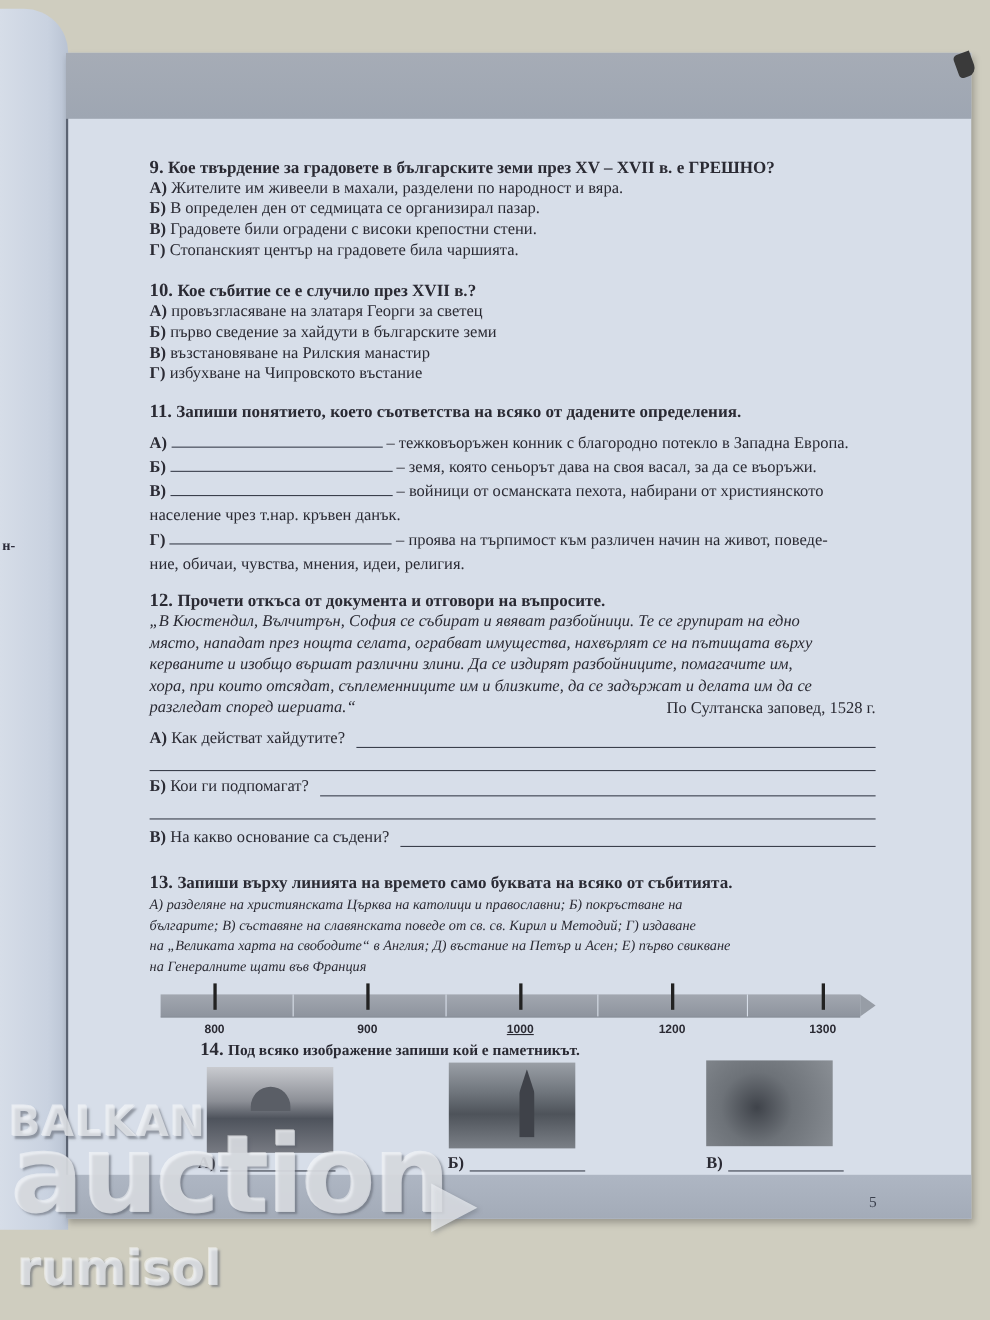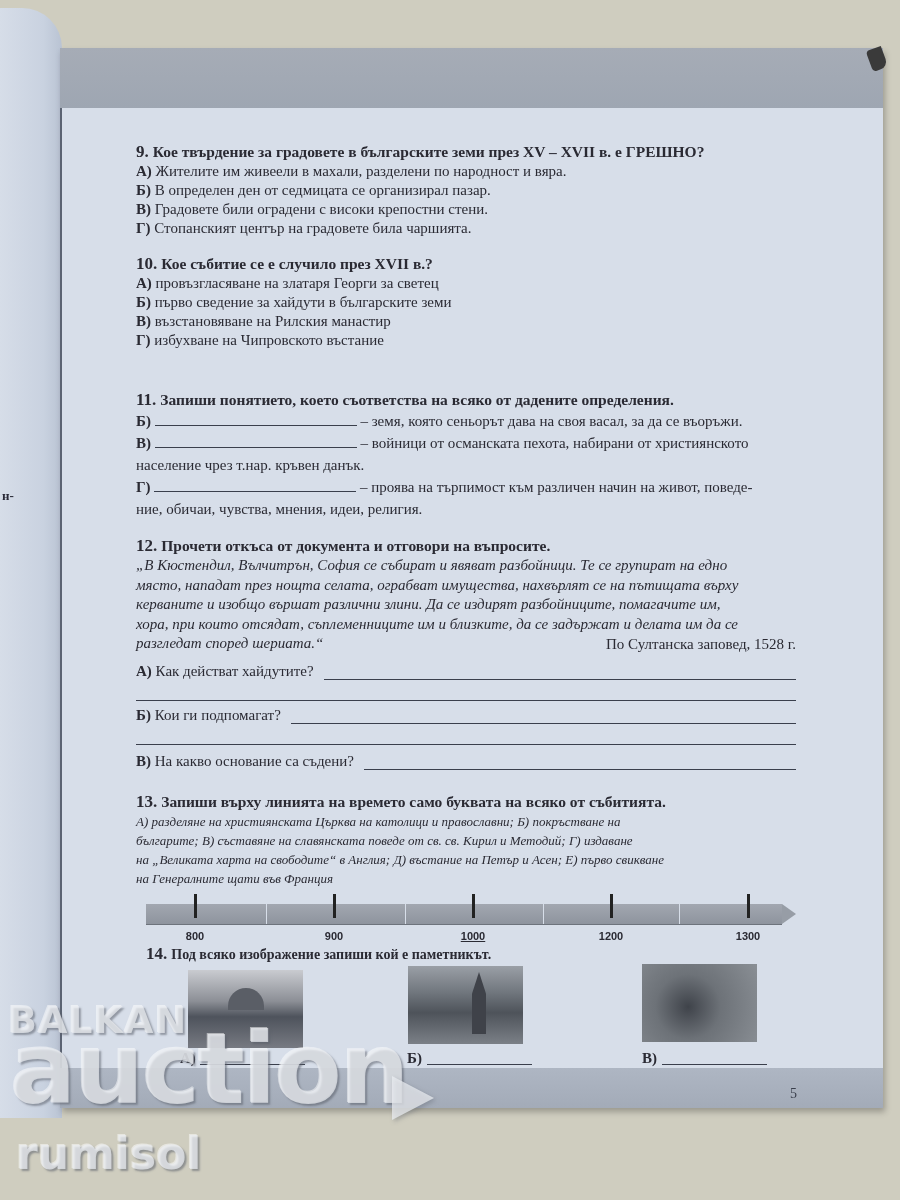--- a/index.html
+++ b/index.html
@@ -124,23 +124,26 @@
 <div class="q" style="left:136px; top:254px;">
   <div class="q-title">
     <span class="q-num">10.</span><span>Кое събитие се е случило през XVII в.?</span>
   </div>
   <div class="opt"><b>А)</b> <span>провъзгласяване на златаря Георги за светец</span></div>
   <div class="opt"><b>Б)</b> <span>първо сведение за хайдути в българските земи</span></div>
   <div class="opt"><b>В)</b> <span>възстановяване на Рилския манастир</span></div>
   <div class="opt"><b>Г)</b> <span>избухване на Чипровското въстание</span></div>
 </div>
 
-<div class="q" style="left:136px; top:364px;margin-top:26px;">
+<div class="q" style="left:136px; top:364px;">
   <div class="q-title">
     <span class="q-num">11.</span><span>Запиши понятието, което съответства на всяко от дадените определения.</span>
+  </div>
+  <div class="opt" style="margin-top:8px; line-height:22px;">
+    <b>А)</b> <span class="blank" style="width:192px;"></span> <span>– тежковъоръжен конник с благородно потекло в Западна Европа.</span>
   </div>
   <div class="opt" style="line-height:22px;">
     <b>Б)</b> <span class="blank" style="width:202px;"></span> <span>– земя, която сеньорът дава на своя васал, за да се въоръжи.</span>
   </div>
   <div class="opt" style="line-height:22px;">
     <b>В)</b> <span class="blank" style="width:202px;"></span> <span>– войници от османската пехота, набирани от християнското</span>
   </div>
   <div class="opt" style="line-height:22px;">население чрез т.нар. кръвен данък.</div>
   <div class="opt" style="line-height:22px;">
     <b>Г)</b> <span class="blank" style="width:202px;"></span> <span>– проява на търпимост към различен начин на живот, поведе-</span>
@@ -204,21 +207,21 @@
   <div class="tl-tick" style="left:601px;"></div>
 
   <div class="tl-label" style="left:49px;">800</div>
   <div class="tl-label" style="left:188px;">900</div>
   <div class="tl-label" style="left:327px;text-decoration:underline;">1000</div>
   <div class="tl-label" style="left:465px;">1200</div>
   <div class="tl-label" style="left:602px;">1300</div>
 </div>
 
 <div class="q" style="left:146px; top:944px;">
-  <div class="q-title" style="font-size:14px;">
+  <div class="q-title" style="font-size:14px;margin-left:36px;">
     <span class="q-num">14.</span><span>Под всяко изображение запиши кой е паметникът.</span>
   </div>
 </div>
 
 <div class="photo a" style="left:188px; top:970px;">
     <div class="dome"></div>
   </div>
 <div class="photo b" style="left:408px; top:966px;">
     <div class="tower"></div>
   </div>

